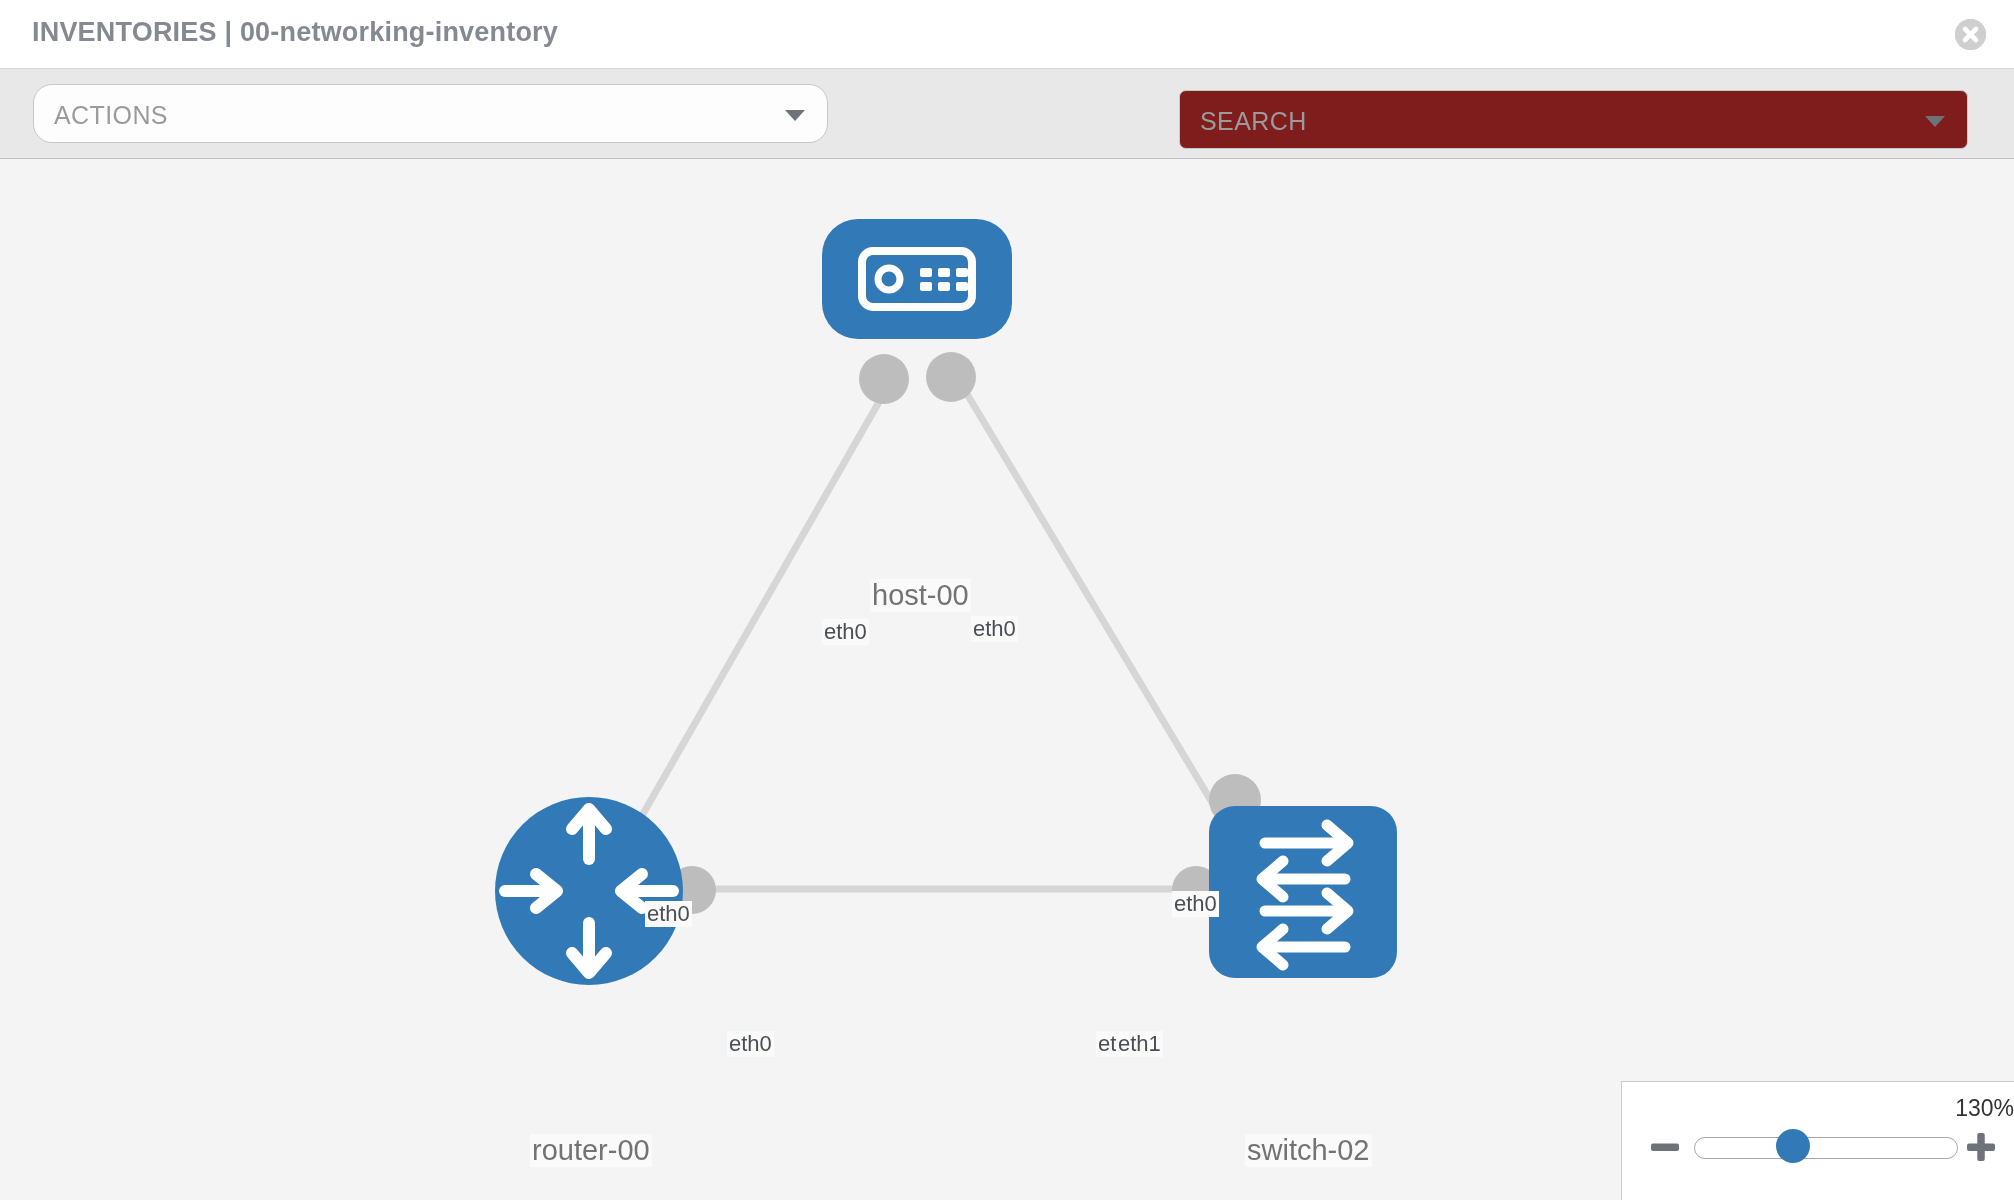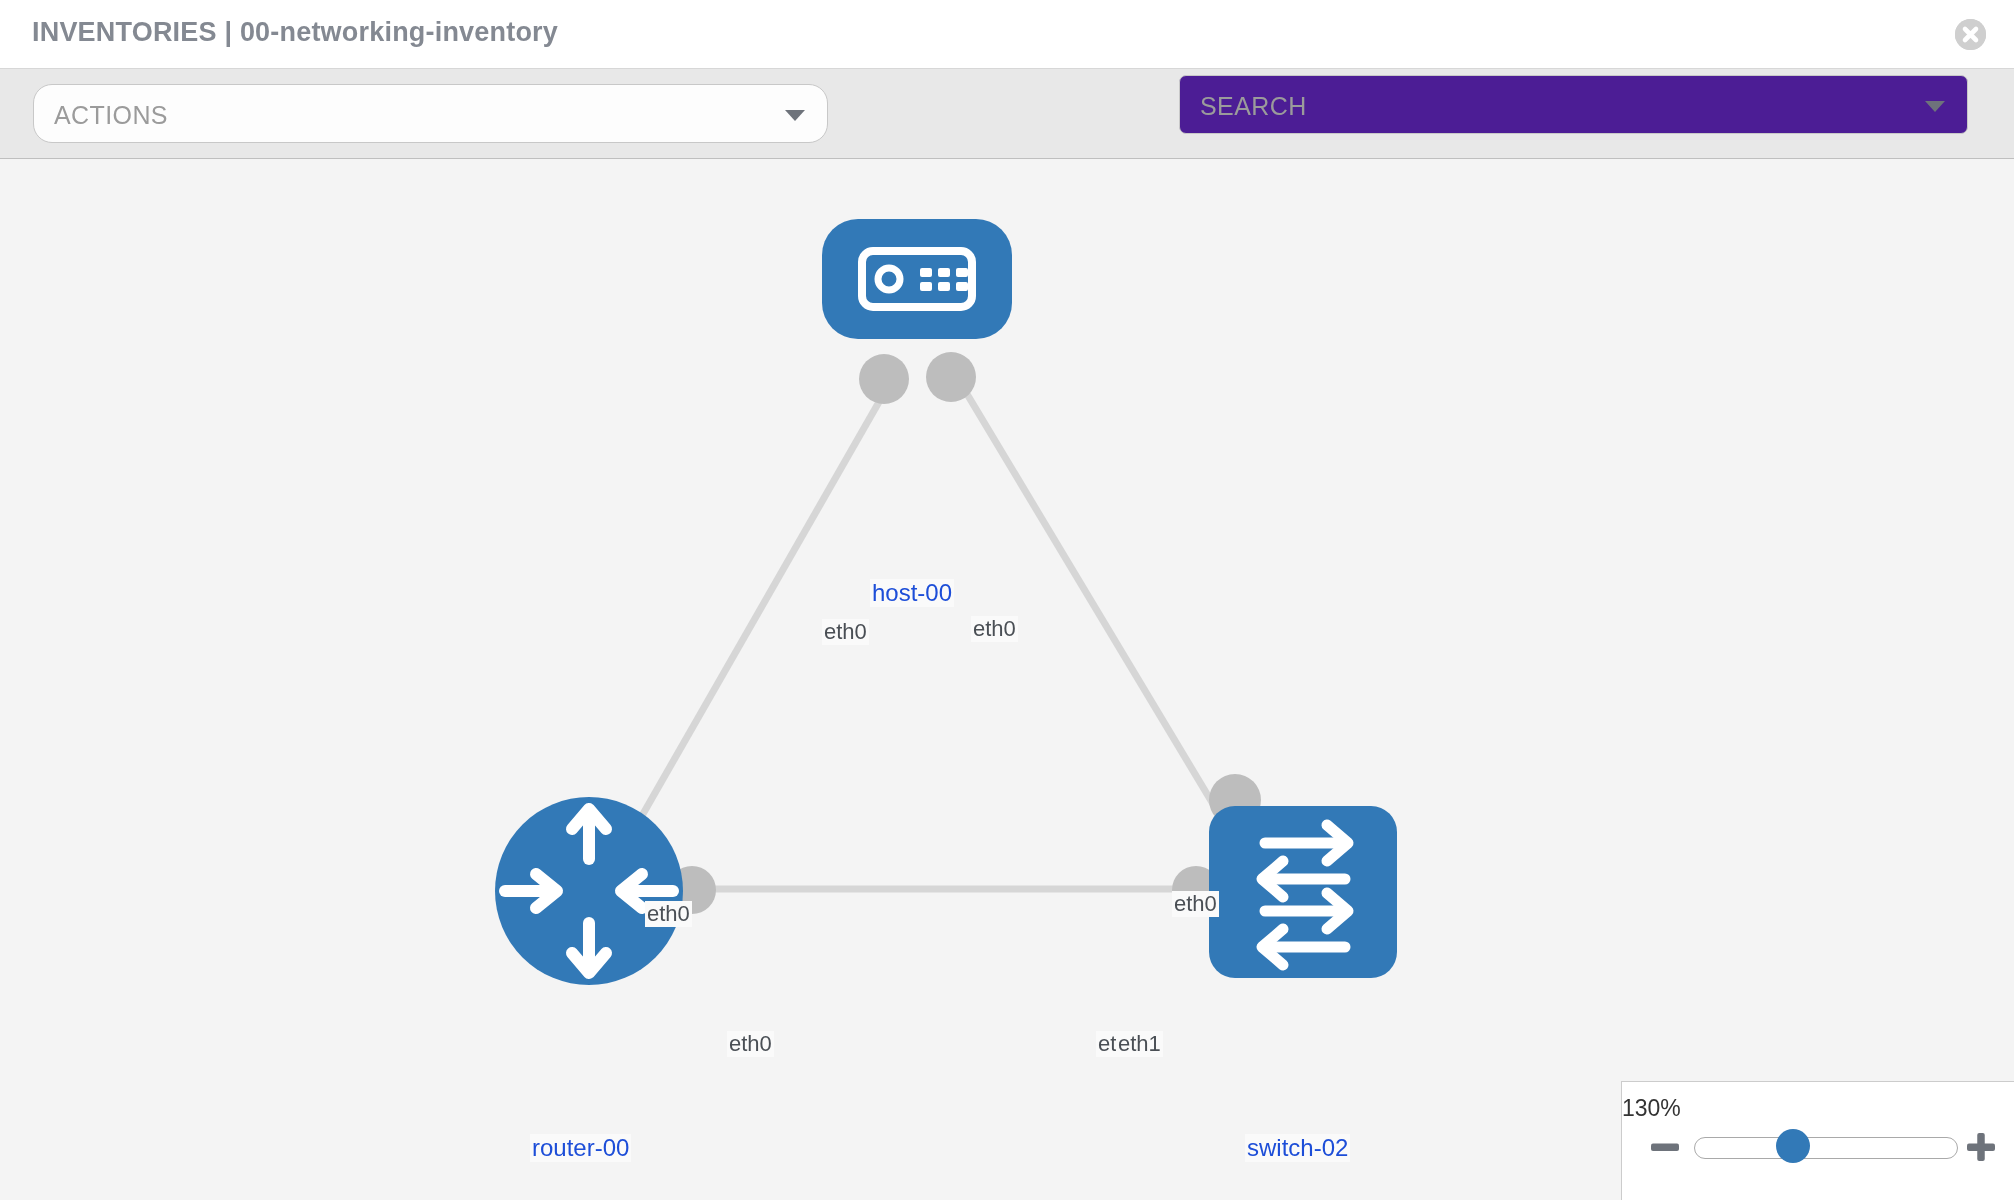--- a/index.html
+++ b/index.html
@@ -98,24 +98,24 @@
     width: 46px;
     height: 46px;
     cursor: pointer;
   }
   .tool-icon.wrench { left: 1040px; }
   .tool-icon.key    { left: 1108px; }
 
   .search-box {
     position: absolute;
     left: 1179px;
-    top: 6px;
+    top: 21px;
     width: 789px;
     height: 59px;
-    background: #4c1d95;
+    background: #7f1d1d;
     border: 1px solid #c8c8c8;
     border-radius: 7px;
     box-sizing: border-box;
     cursor: text;
   }
   .search-box .label {
     position: absolute;
     left: 20px;
     top: 16px;
     font-size: 25px;
@@ -134,22 +134,22 @@
   }
   .canvas svg.topology {
     position: absolute;
     left: 0; top: 0;
     width: 2014px;
     height: 1041px;
   }
 
   .node-label {
     position: absolute;
-    font-size: 24px;
-    color: #1d4ed8;
+    font-size: 29px;
+    color: #737373;
     background: #fafafa;
     white-space: nowrap;
     padding: 0 2px;
   }
   .iface-label {
     position: absolute;
     font-size: 22px;
     color: #4a4f55;
     background: #fafafa;
     white-space: nowrap;
@@ -166,21 +166,21 @@
     height: 119px;
     background: #ffffff;
     border-left: 1px solid #cccccc;
     border-top: 1px solid #cccccc;
     box-sizing: border-box;
   }
   .zoom-value {
     position: absolute;
     top: 13px;
     left: 0; right: 0;
-    text-align: left;
+    text-align: right;
     font-size: 23px;
     color: #333333;
   }
   .zoom-minus, .zoom-plus {
     position: absolute;
     top: 48px;
     width: 34px;
     height: 34px;
     cursor: pointer;
   }

